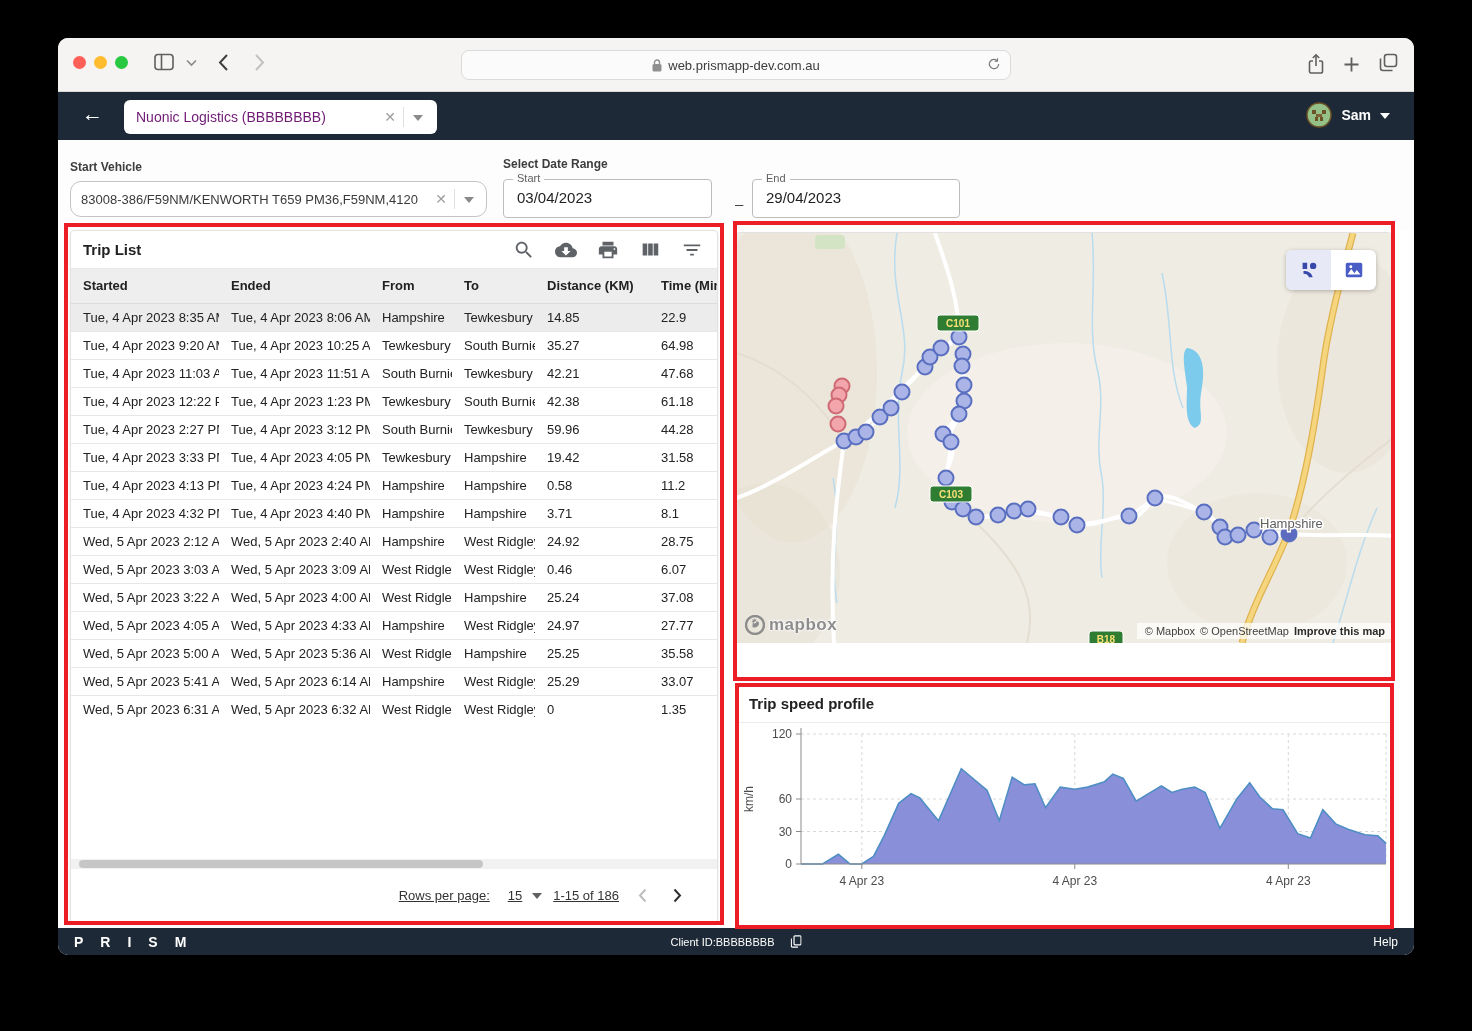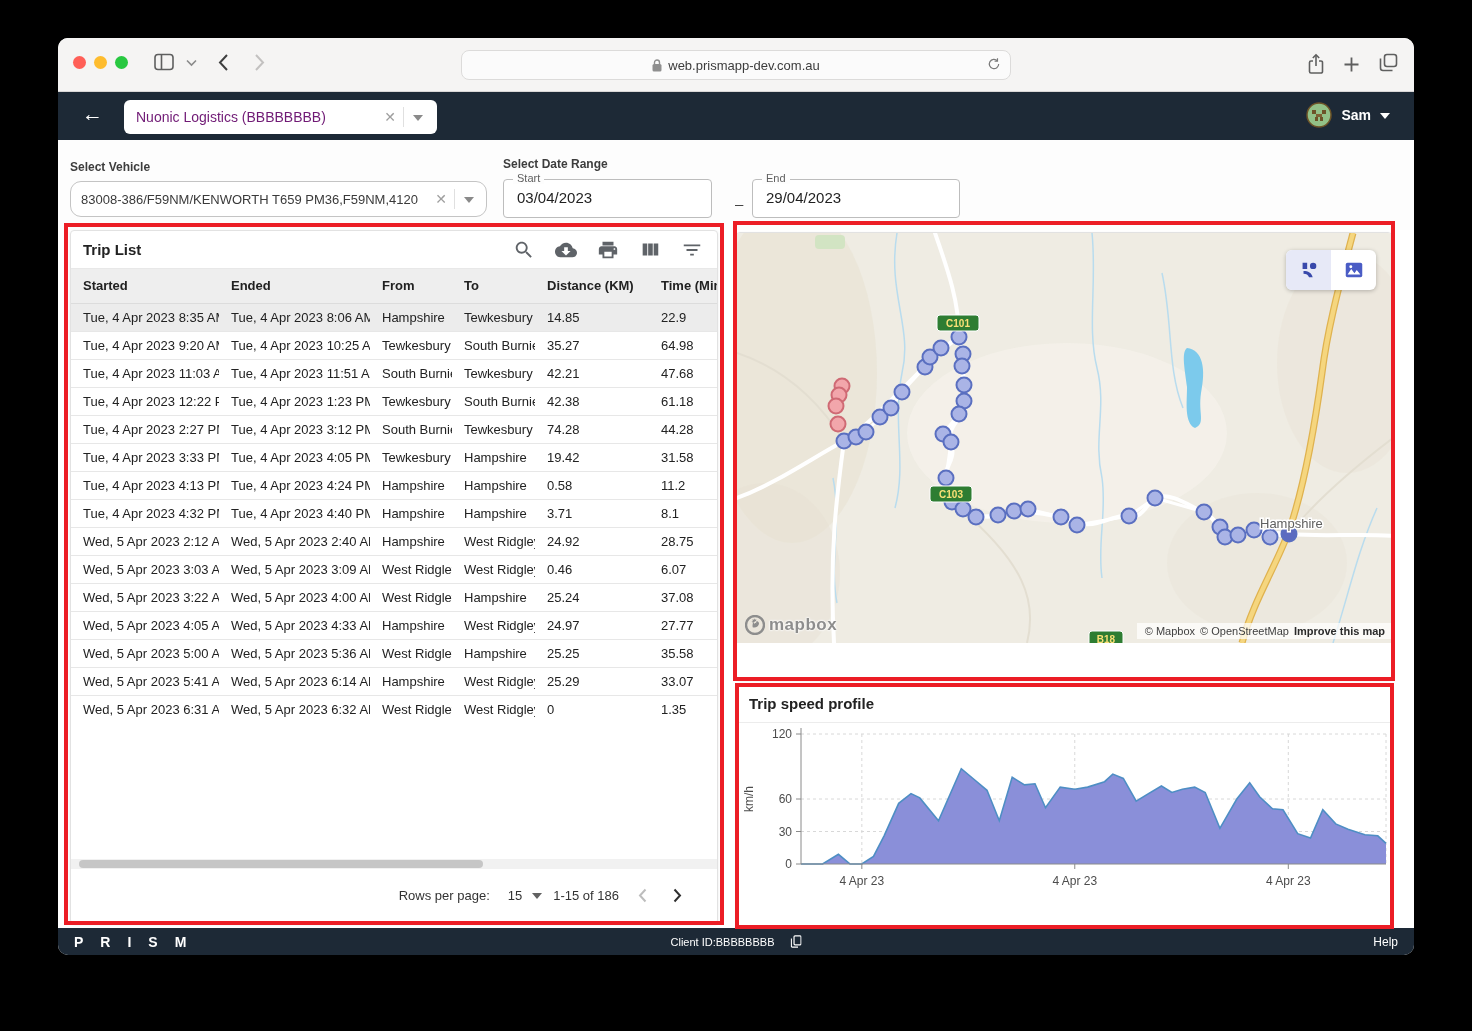--- a/index.html
+++ b/index.html
@@ -67,21 +67,21 @@
   table.trips td { font-size:13px; color:#222; height:28px; padding-left:12px; white-space:nowrap;
                    overflow:hidden; border-top:1px solid #e7e7e7; }
   table.trips tr:first-child td { border-top:none; }
   table.trips tr.selected td { background:#ececec; }
   .c0{width:148px}.c1{width:151px}.c2{width:82px}.c3{width:83px}.c4{width:114px}
   .hscroll { position:absolute; left:0; top:628px; width:100%; height:10px; background:#f1f1f1; }
   .hscroll .thumb { position:absolute; left:8px; top:1px; width:404px; height:8px; background:#c6c6c6;
                     border-radius:4px; }
   .pager { position:absolute; left:0; bottom:0; width:100%; height:56px; display:flex;
            align-items:center; justify-content:flex-end; gap:11px; padding-right:28px;
-           font-size:13px; color:#333; }
+           font-size:13px; color:#333;text-decoration:underline; }
   .rpp { display:flex; align-items:center; gap:18px; }
   .rpp-caret { border:5px solid transparent; border-top:6px solid #616161; margin-top:6px; margin-left:-8px; }
   .pg-btn { width:24px; height:24px; display:flex; align-items:center; justify-content:center; }
 
   
   .map-panel { left:678px; top:194px; width:656px; height:448px; }
   .map-wrap { position:relative; width:656px; height:410px; }
   .map-style-btns { position:absolute; right:17px; top:17px; display:flex; background:#fff;
                     border-radius:6px; box-shadow:0 1px 4px rgba(0,0,0,.25); overflow:hidden; }
   .map-style-btns .mbtn { width:45px; height:40px; display:flex; align-items:center; justify-content:center; }
@@ -195,21 +195,21 @@
           <rect x="10" y="12" width="6" height="3" fill="#7d6234"></rect>
             <rect x="9" y="15" width="3" height="4" fill="#6d5327"></rect>
           <rect x="14" y="15" width="3" height="4" fill="#6d5327"></rect>
         </svg>
         <span class="uname">Sam</span>
         <span class="caret"></span>
       </div>
     </div>
 
     <div class="filters">
-      <span class="f-label" style="left:12px;top:20px">Select Vehicle</span>
+      <span class="f-label" style="left:12px;top:20px">Start Vehicle</span>
       <div class="vehicle-combo">
         <span class="val">83008-386/F59NM/KENWORTH T659 PM36,F59NM,4120</span>
         <span class="combo-x">✕</span>
         <span class="combo-div"></span>
         <span class="combo-caret"></span>
       </div>
       <span class="f-label" style="left:445px;top:17px">Select Date Range</span>
       <div class="datefield" style="left:445px;width:209px">
         <span class="legend">Start</span>
         <span class="dval">03/04/2023</span>
@@ -284,21 +284,21 @@
               <td>Tewkesbury</td>
               <td>South Burnie</td>
               <td>42.38</td>
               <td>61.18</td>
             </tr>
             <tr>
               <td>Tue, 4 Apr 2023 2:27 PM</td>
               <td>Tue, 4 Apr 2023 3:12 PM</td>
               <td>South Burnie</td>
               <td>Tewkesbury</td>
-              <td>74.28</td>
+              <td>59.96</td>
               <td>44.28</td>
             </tr>
             <tr>
               <td>Tue, 4 Apr 2023 3:33 PM</td>
               <td>Tue, 4 Apr 2023 4:05 PM</td>
               <td>Tewkesbury</td>
               <td>Hampshire</td>
               <td>19.42</td>
               <td>31.58</td>
             </tr>

